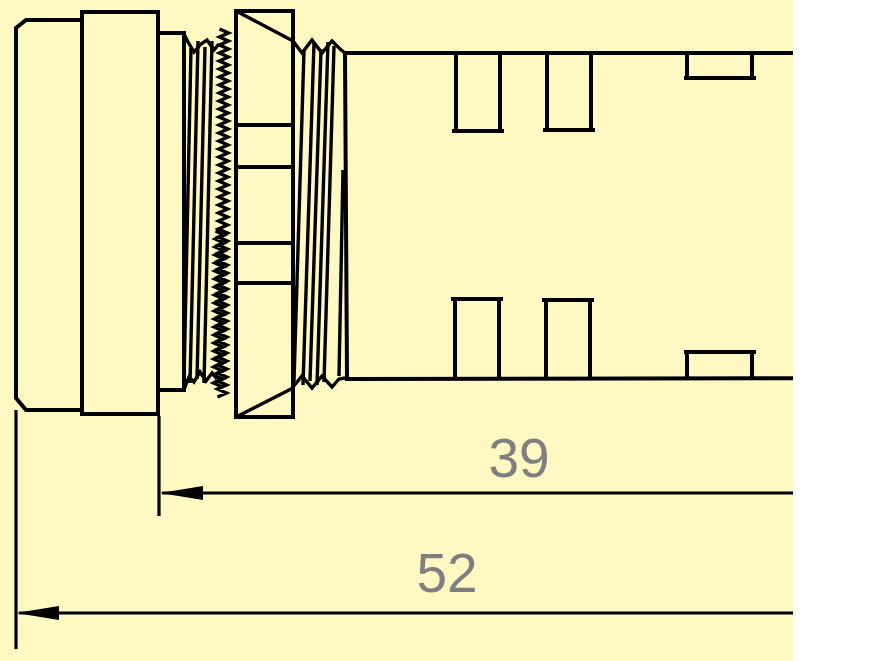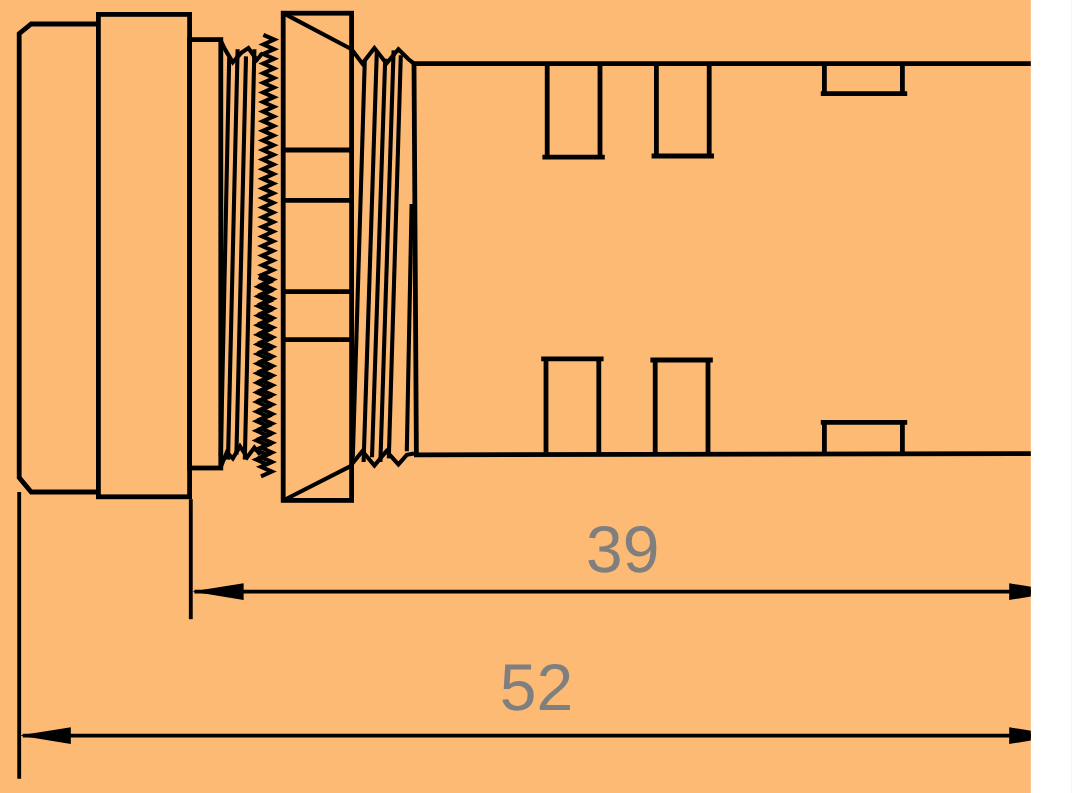--- a/index.html
+++ b/index.html
@@ -2,23 +2,23 @@
 <html><head>
 <meta charset="utf-8">
 <style>
   html, body {
     margin: 0;
     padding: 0;
     background: #ffffff;
   }
   .canvas {
     position: relative;
-    width: 859px;
+    width: 793px;
     height: 661px;
-    background: #fdba74;
+    background: #fef9c3;
     overflow: hidden;
   }
   svg { display: block; }
   .part {
     stroke: #000000;
     stroke-width: 4;
     fill: none;
     stroke-linecap: butt;
     stroke-linejoin: miter;
   }

